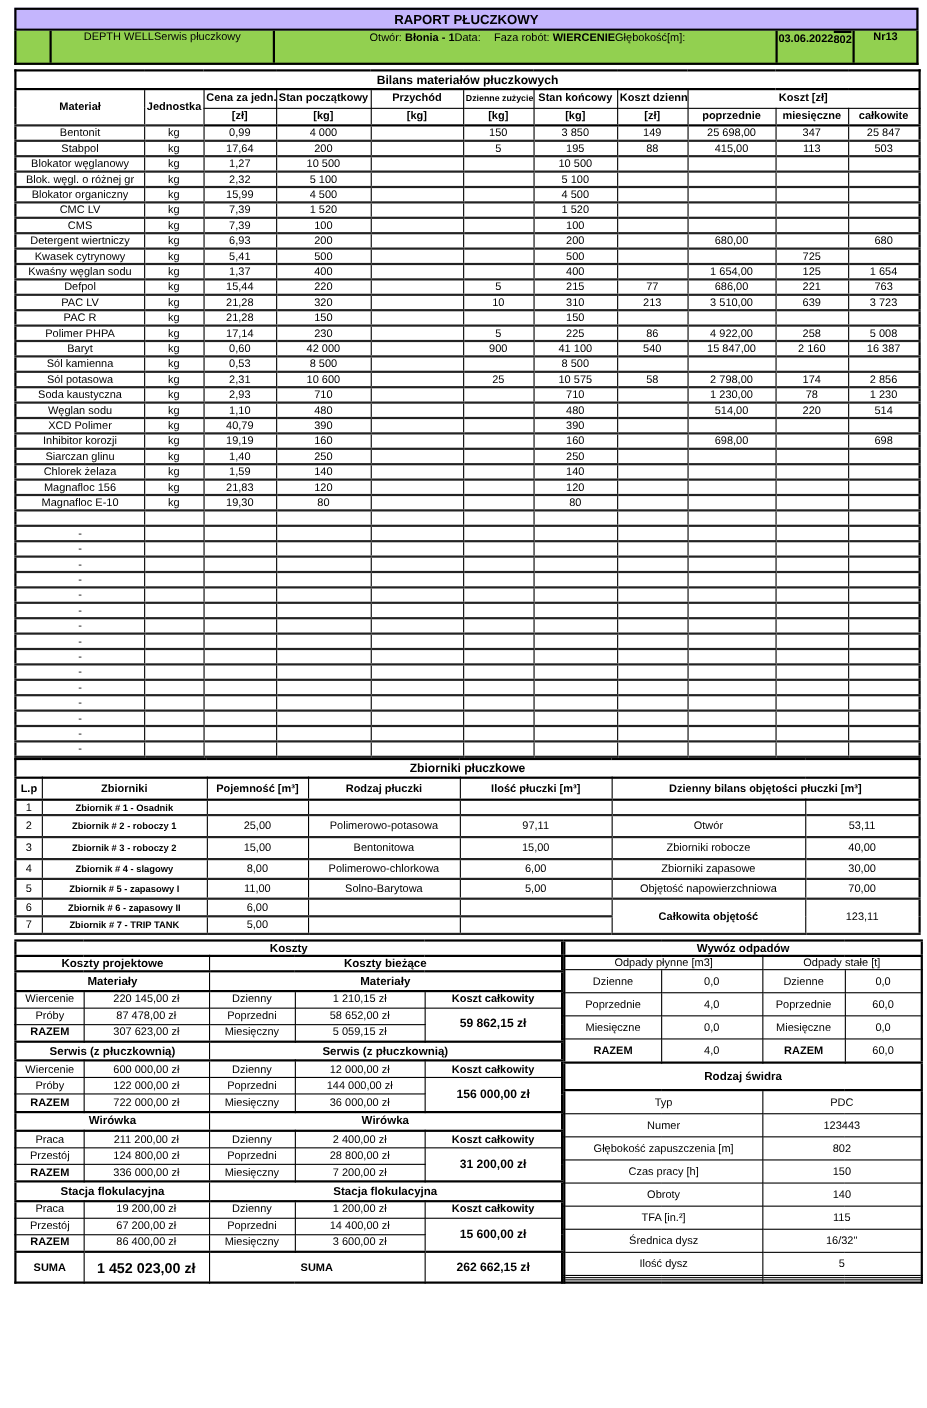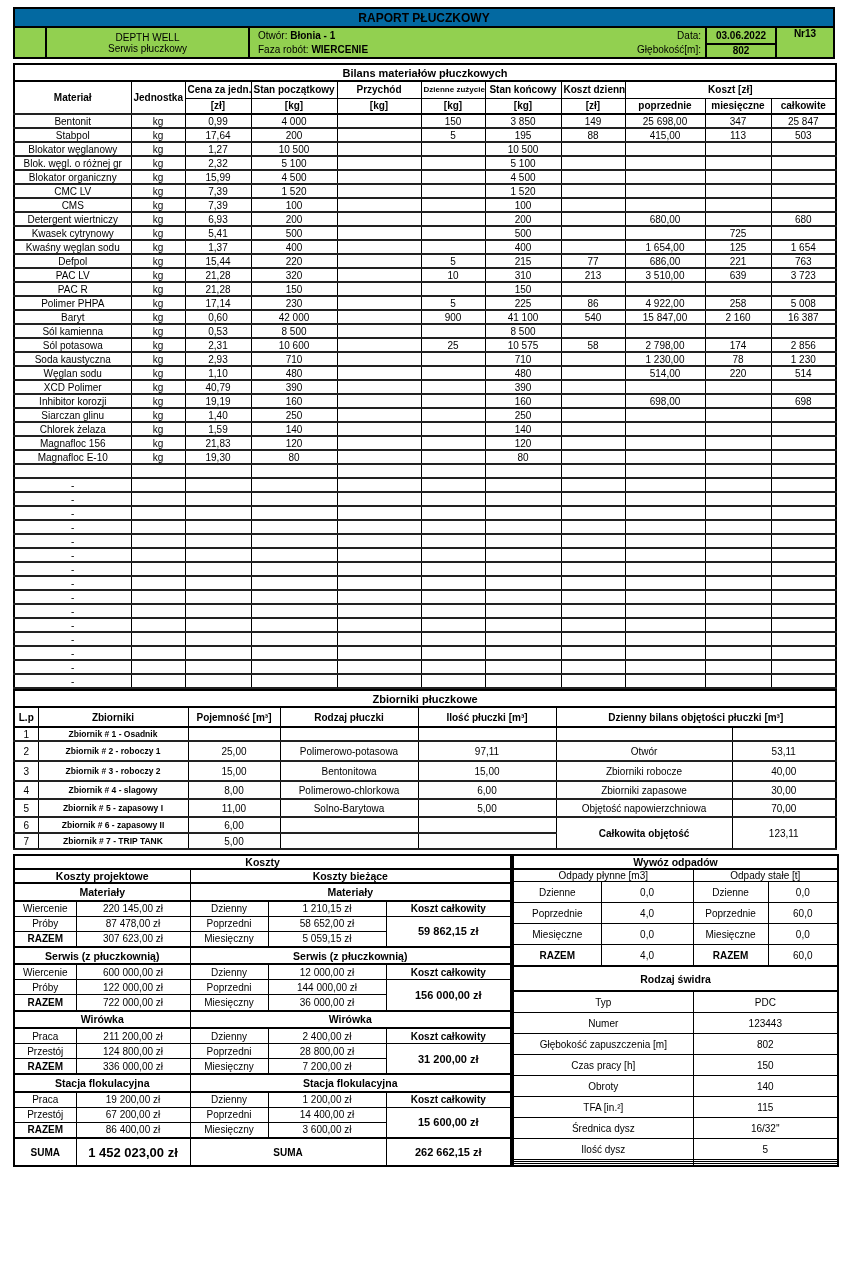--- a/index.html
+++ b/index.html
@@ -2,23 +2,23 @@
 <html><head>
 <meta charset="utf-8">
 <style>
   *{box-sizing:border-box;margin:0;padding:0}
   html,body{background:#fff}
   body{width:843px;height:1280px;font-family:"Liberation Sans",sans-serif;color:#000;overflow:hidden}
   .page{padding:7px 8px 0 13px}
   .bold{font-weight:bold}
 
   
-  .title-bar{height:21px;background:#0369a1;border:2px solid #000;display:flex;align-items:center;justify-content:center;font-size:12px;font-weight:bold}
+  .title-bar{height:21px;background:#c4b5fd;border:2px solid #000;display:flex;align-items:center;justify-content:center;font-size:12px;font-weight:bold}
   .green-bar{display:flex;background:#92D050;border:2px solid #000;border-top:none;height:31px;font-size:10px}
-  .green-bar .gcell{border-left:2px solid #000;display:flex;flex-direction:column;justify-content:center}
+  .green-bar .gcell{border-left:2px solid #000;display:flex;flex-direction:row;justify-content:center}
   .green-bar .gcell:first-child{border-left:none}
   .g-narrow{width:30px}
   .g-company{width:203px;text-align:center}
   .g-mid{flex:1}
   .g-mid .gline{display:flex;justify-content:space-between;padding:0 4px 0 8px;line-height:14px}
   .g-date{width:70px}
   .g-date .dbox{height:50%;display:flex;align-items:center;justify-content:center;font-weight:bold}
   .g-date .dbox+.dbox{border-top:2px solid #000}
   .g-nr{width:58px;flex-direction:row !important;align-items:flex-start;justify-content:space-around;font-weight:bold}
 

